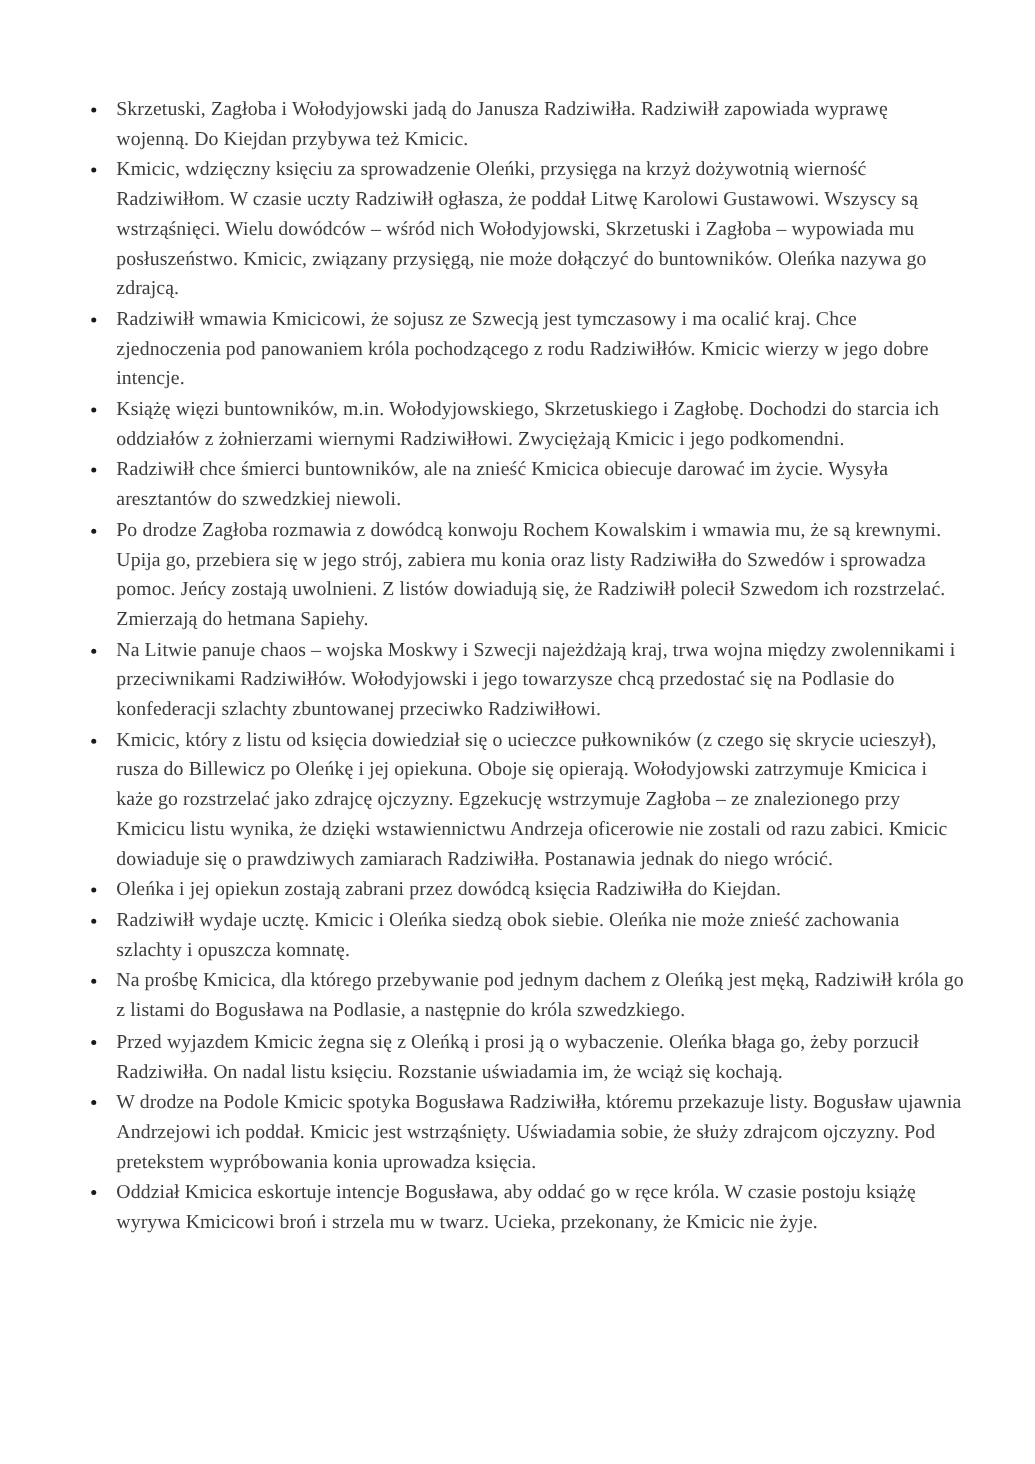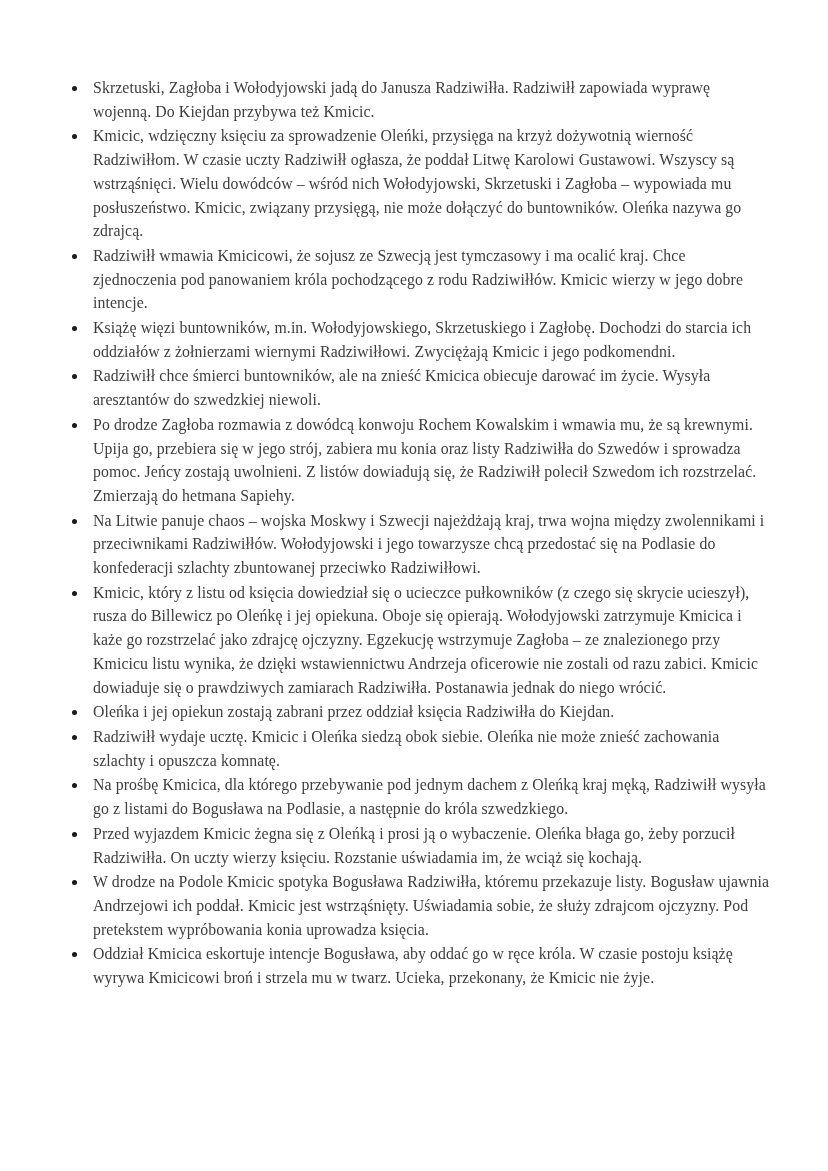--- a/index.html
+++ b/index.html
@@ -43,20 +43,20 @@
 <div class="page">
   <ul class="summary-list">
     <li>Skrzetuski, Zagłoba i Wołodyjowski jadą do Janusza Radziwiłła. Radziwiłł zapowiada wyprawę wojenną. Do Kiejdan przybywa też Kmicic.</li>
     <li>Kmicic, wdzięczny księciu za sprowadzenie Oleńki, przysięga na krzyż dożywotnią wierność Radziwiłłom. W czasie uczty Radziwiłł ogłasza, że poddał Litwę Karolowi Gustawowi. Wszyscy są wstrząśnięci. Wielu dowódców – wśród nich Wołodyjowski, Skrzetuski i Zagłoba – wypowiada mu posłuszeństwo. Kmicic, związany przysięgą, nie może dołączyć do buntowników. Oleńka nazywa go zdrajcą.</li>
     <li>Radziwiłł wmawia Kmicicowi, że sojusz ze Szwecją jest tymczasowy i ma ocalić kraj. Chce zjednoczenia pod panowaniem króla pochodzącego z rodu Radziwiłłów. Kmicic wierzy w jego dobre intencje.</li>
     <li>Książę więzi buntowników, m.in. Wołodyjowskiego, Skrzetuskiego i Zagłobę. Dochodzi do starcia ich oddziałów z żołnierzami wiernymi Radziwiłłowi. Zwyciężają Kmicic i jego podkomendni.</li>
     <li>Radziwiłł chce śmierci buntowników, ale na znieść Kmicica obiecuje darować im życie. Wysyła aresztantów do szwedzkiej niewoli.</li>
     <li>Po drodze Zagłoba rozmawia z dowódcą konwoju Rochem Kowalskim i wmawia mu, że są krewnymi. Upija go, przebiera się w jego strój, zabiera mu konia oraz listy Radziwiłła do Szwedów i sprowadza pomoc. Jeńcy zostają uwolnieni. Z listów dowiadują się, że Radziwiłł polecił Szwedom ich rozstrzelać. Zmierzają do hetmana Sapiehy.</li>
     <li>Na Litwie panuje chaos – wojska Moskwy i Szwecji najeżdżają kraj, trwa wojna między zwolennikami i przeciwnikami Radziwiłłów. Wołodyjowski i jego towarzysze chcą przedostać się na Podlasie do konfederacji szlachty zbuntowanej przeciwko Radziwiłłowi.</li>
     <li>Kmicic, który z listu od księcia dowiedział się o ucieczce pułkowników (z czego się skrycie ucieszył), rusza do Billewicz po Oleńkę i jej opiekuna. Oboje się opierają. Wołodyjowski zatrzymuje Kmicica i każe go rozstrzelać jako zdrajcę ojczyzny. Egzekucję wstrzymuje Zagłoba – ze znalezionego przy Kmicicu listu wynika, że dzięki wstawiennictwu Andrzeja oficerowie nie zostali od razu zabici. Kmicic dowiaduje się o prawdziwych zamiarach Radziwiłła. Postanawia jednak do niego wrócić.</li>
-    <li>Oleńka i jej opiekun zostają zabrani przez oddział księcia Radziwiłła do Kiejdan.</li>
+    <li>Oleńka i jej opiekun zostają zabrani przez dowódcą księcia Radziwiłła do Kiejdan.</li>
     <li>Radziwiłł wydaje ucztę. Kmicic i Oleńka siedzą obok siebie. Oleńka nie może znieść zachowania szlachty i opuszcza komnatę.</li>
-    <li>Na prośbę Kmicica, dla którego przebywanie pod jednym dachem z Oleńką kraj męką, Radziwiłł wysyła go z listami do Bogusława na Podlasie, a następnie do króla szwedzkiego.</li>
-    <li>Przed wyjazdem Kmicic żegna się z Oleńką i prosi ją o wybaczenie. Oleńka błaga go, żeby porzucił Radziwiłła. On uczty wierzy księciu. Rozstanie uświadamia im, że wciąż się kochają.</li>
+    <li>Na prośbę Kmicica, dla którego przebywanie pod jednym dachem z Oleńką jest męką, Radziwiłł króla go z listami do Bogusława na Podlasie, a następnie do króla szwedzkiego.</li>
+    <li>Przed wyjazdem Kmicic żegna się z Oleńką i prosi ją o wybaczenie. Oleńka błaga go, żeby porzucił Radziwiłła. On nadal listu księciu. Rozstanie uświadamia im, że wciąż się kochają.</li>
     <li>W drodze na Podole Kmicic spotyka Bogusława Radziwiłła, któremu przekazuje listy. Bogusław ujawnia Andrzejowi ich poddał. Kmicic jest wstrząśnięty. Uświadamia sobie, że służy zdrajcom ojczyzny. Pod pretekstem wypróbowania konia uprowadza księcia.</li>
     <li>Oddział Kmicica eskortuje intencje Bogusława, aby oddać go w ręce króla. W czasie postoju książę wyrywa Kmicicowi broń i strzela mu w twarz. Ucieka, przekonany, że Kmicic nie żyje.</li>
   </ul>
 </div>
 
 </body></html>

